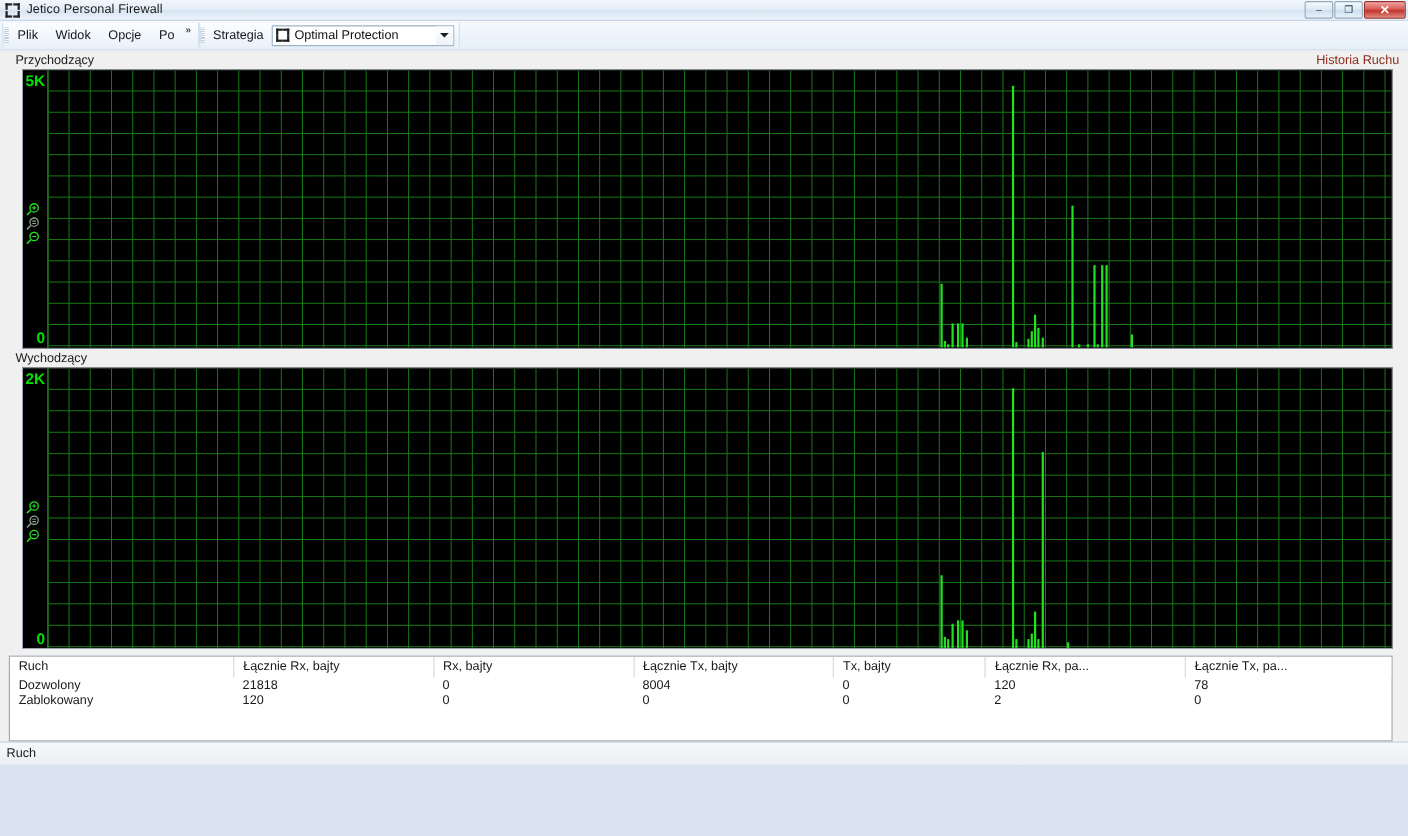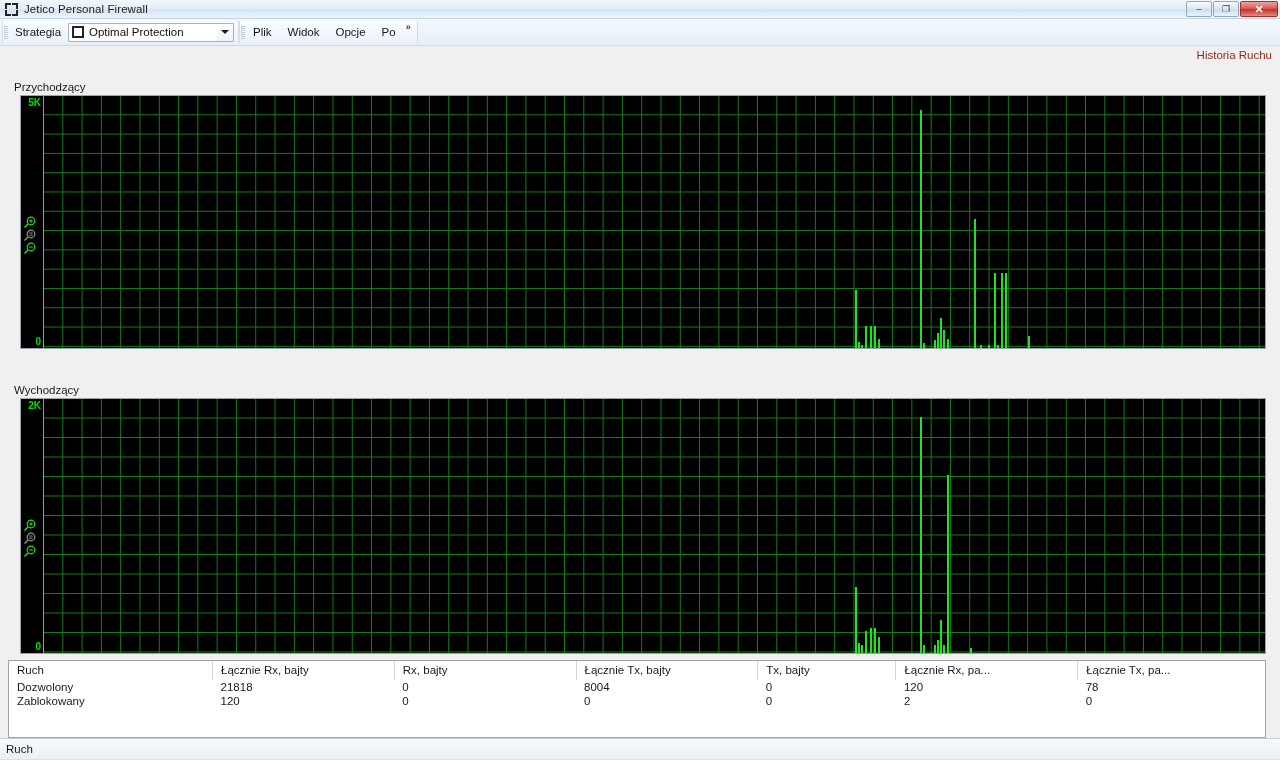--- a/index.html
+++ b/index.html
@@ -104,35 +104,35 @@
 
   
   .content{
     flex:1; position:relative; background:#f0f0f0;
     display:flex;flex-direction:column;
   }
   .hist-link{
     position:absolute; right:8px; top:3px;
     font-size:11.5px; color:#8b2c1c;
   }
-  .panel-label{ font-size:11.5px;color:#1a1a1a; padding:3px 0 2px 14px;margin-top:32px;}
+  .panel-label{ font-size:11.5px;color:#1a1a1a; padding:3px 0 2px 14px;}
 
   .chartbox{
     margin:0 14px 0 20px; background:#000;
     border:1px solid #9aa4ae; position:relative;
   }
   .chart-top{ height:254px; }
   .chart-bot{ height:256px; }
 
   .yaxis{
     position:absolute; left:0; top:0; bottom:0; width:22px; background:#000;
     z-index:3;
   }
   .ymax,.ymin{
-    position:absolute;right:2px; font-size:10px; font-weight:bold; color:#00e000;
+    position:absolute;right:2px; font-size:14px; font-weight:bold; color:#00e000;
     font-family:"Liberation Sans",sans-serif;
   }
   .ymax{top:1px;} .ymin{bottom:1px;}
   .zoomtools{ position:absolute; left:2px; width:18px; }
   .zt{ display:block; width:14px;height:13px; position:relative; }
   .zt svg{ display:block; }
 
   .plot{
     position:absolute; left:22px; right:0; top:0; bottom:0;
     background:#000; overflow:hidden;
@@ -187,38 +187,38 @@
     <div class="winbtns">
       <div class="wbtn">–</div>
       <div class="wbtn">❐</div>
       <div class="wbtn close">✕</div>
     </div>
   </div>
 
   <div class="menubar">
     <div class="mgroup">
       <span class="gripper"></span>
-      <span class="strat-label">Strategia</span>
-      <div class="combo">
-        <span class="jico">
-            <b></b>
-          </span>
-        <span class="combo-text">Optimal Protection</span>
-        <span class="combo-arrow">
-            <i></i>
-          </span>
-      </div>
-    </div>
-    <div class="mgroup">
-      <span class="gripper"></span>
       <span class="menu-item">Plik</span>
       <span class="menu-item">Widok</span>
       <span class="menu-item">Opcje</span>
       <span class="menu-item">Po</span>
       <span class="chev">»</span>
+    </div>
+    <div class="mgroup">
+      <span class="gripper"></span>
+      <span class="strat-label">Strategia</span>
+      <div class="combo">
+        <span class="jico">
+            <b></b>
+          </span>
+        <span class="combo-text">Optimal Protection</span>
+        <span class="combo-arrow">
+            <i></i>
+          </span>
+      </div>
     </div>
   </div>
 
 
   <div class="content">
 
     <span class="hist-link">Historia Ruchu</span>
 
     <div class="panel-label">Przychodzący</div>
 

